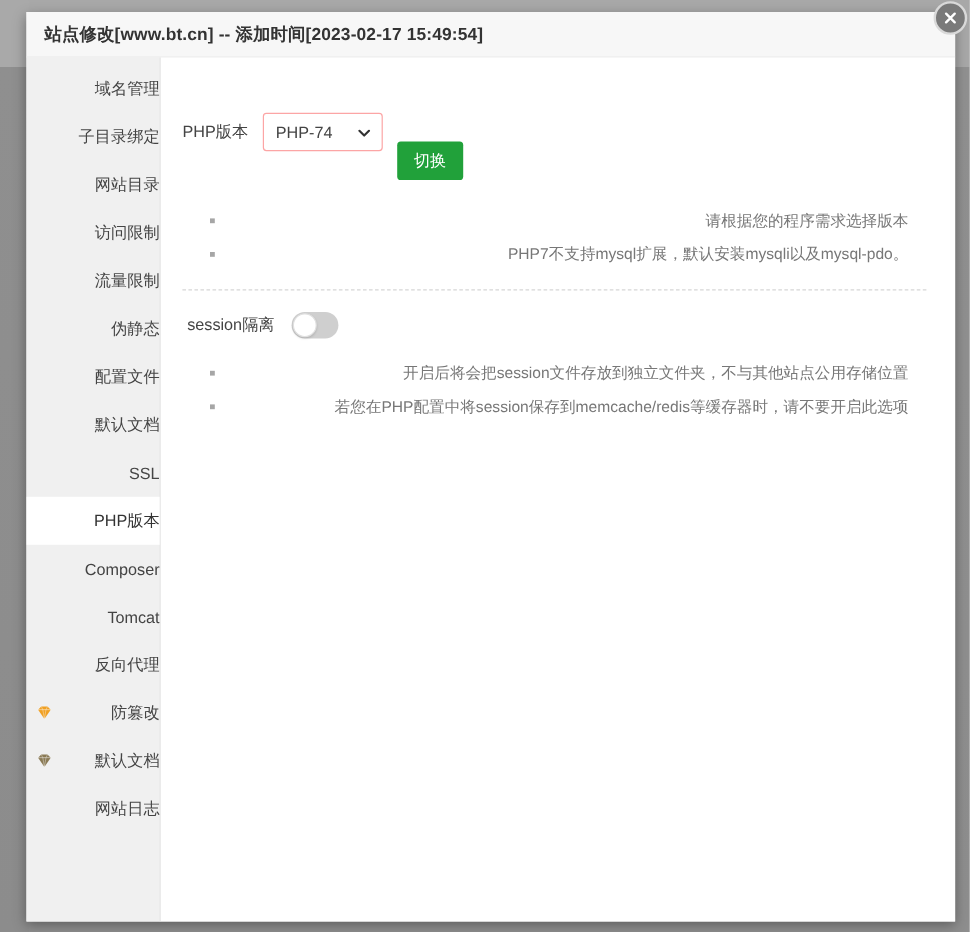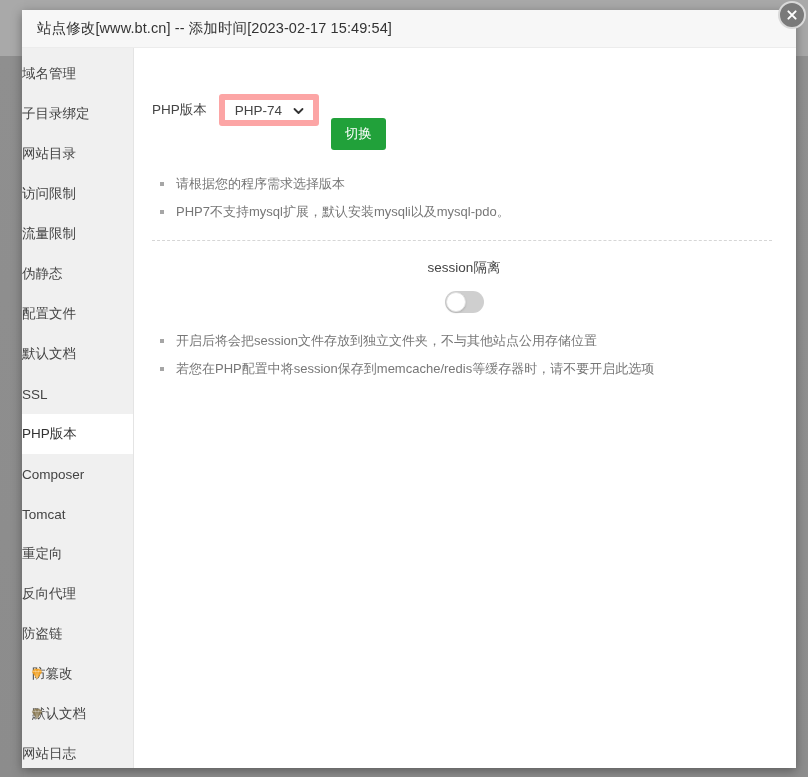--- a/index.html
+++ b/index.html
@@ -45,41 +45,42 @@
     display: flex;
     align-items: center;
     padding-left: 15px;
     box-sizing: border-box;
   }
   .dialog-title {
     font-size: 14.5px;
     color: #333333;
     letter-spacing: 0.1px;
     white-space: nowrap;
+    font-weight: bold;
   }
 
   .dialog-body {
     display: flex;
     height: 720px;
   }
 
   
   .sidebar {
     width: 112px;
     background: #f0f0f0;
     flex: 0 0 112px;
     padding-top: 6px;
     box-sizing: border-box;
     border-right: 1px solid #e4e4e4;
   }
   .side-item {
     height: 40px;
     display: flex;
     align-items: center;
-    justify-content: flex-start;
+    justify-content: flex-end;
     font-size: 13.5px;
     color: #444444;
     cursor: pointer;
     position: relative;
     box-sizing: border-box;
     user-select: none;
   }
   .side-item.active {
     background: #ffffff;
     color: #333333;
@@ -113,21 +114,21 @@
   }
   .php-label {
     font-size: 13.5px;
     color: #444444;
     white-space: nowrap;
   }
   .php-select {
     position: relative;
     width: 100px;
     height: 32px;
-    border: 6px solid #fca5a5;
+    border: 1px solid #fca5a5;
     border-radius: 3px;
     background: #ffffff;
     display: flex;
     align-items: center;
     padding: 0 10px;
     box-sizing: border-box;
     cursor: pointer;
     font-size: 13.5px;
     color: #444444;
   }
@@ -148,22 +149,23 @@
     height: 32px;
     padding: 0 14px;
     cursor: pointer;
     font-family: inherit;
     line-height: 32px;
     margin-top: 48px;
   }
 
   ul.notes {
     list-style: none;
-    margin: 0;
+    margin: 15px;
     padding: 0 0 0 4px;
+    text-align: right;
   }
   ul.notes li {
     position: relative;
     padding-left: 20px;
     font-size: 13px;
     color: #777777;
     line-height: 28px;
     white-space: nowrap;
   }
   ul.notes li::before {
@@ -180,21 +182,20 @@
     border: 0;
     border-top: 1px dashed #d6d6d6;
     margin: 14px 0 0 0;
   }
 
   .session-row {
     display: flex;
     align-items: center;
     gap: 14px;
     margin: 18px 0 14px 4px;
-    flex-direction: column;
   }
   .session-label {
     font-size: 13.5px;
     color: #444444;
   }
   .toggle {
     width: 39px;
     height: 22px;
     border-radius: 11px;
     background: #cfcfcf;
@@ -279,27 +280,21 @@
         <div class="side-item active">
           <span>PHP版本</span>
         </div>
         <div class="side-item">
           <span>Composer</span>
         </div>
         <div class="side-item">
           <span>Tomcat</span>
         </div>
         <div class="side-item">
-          <span>重定向</span>
-        </div>
-        <div class="side-item">
           <span>反向代理</span>
-        </div>
-        <div class="side-item">
-          <span>防盗链</span>
         </div>
         <div class="side-item has-gem">
           <svg class="gem" viewBox="0 0 16 16">
             <path d="M2 5 L5 2 L11 2 L14 5 L8 14 Z" fill="#f0a023"></path>
             <path d="M2 5 L14 5" stroke="#ffffff" stroke-width="0.8" opacity="0.55"></path>
             <path d="M5 2 L6.5 5 L8 14 L9.5 5 L11 2" stroke="#ffffff" stroke-width="0.7" fill="none" opacity="0.5"></path>
           </svg>
           <span>防篡改</span>
         </div>
         <div class="side-item has-gem">

